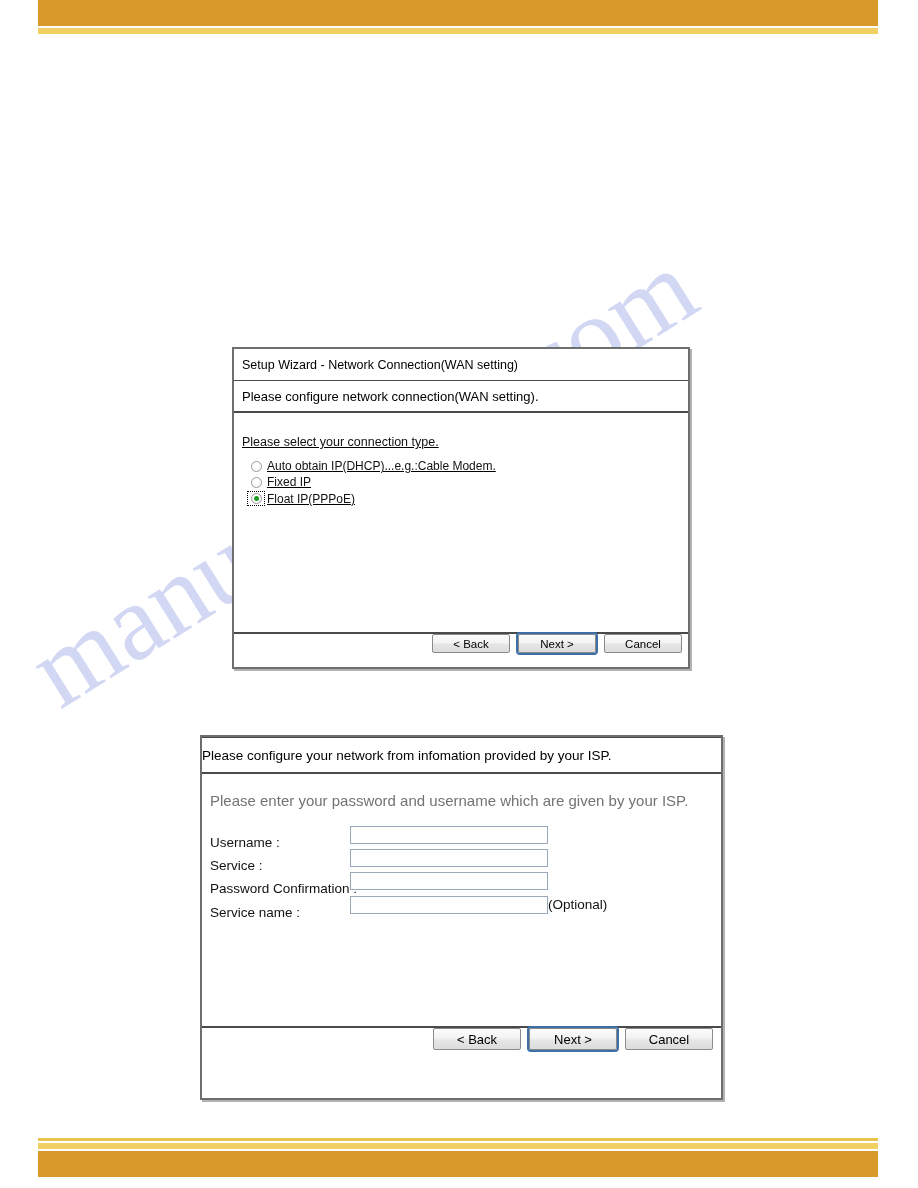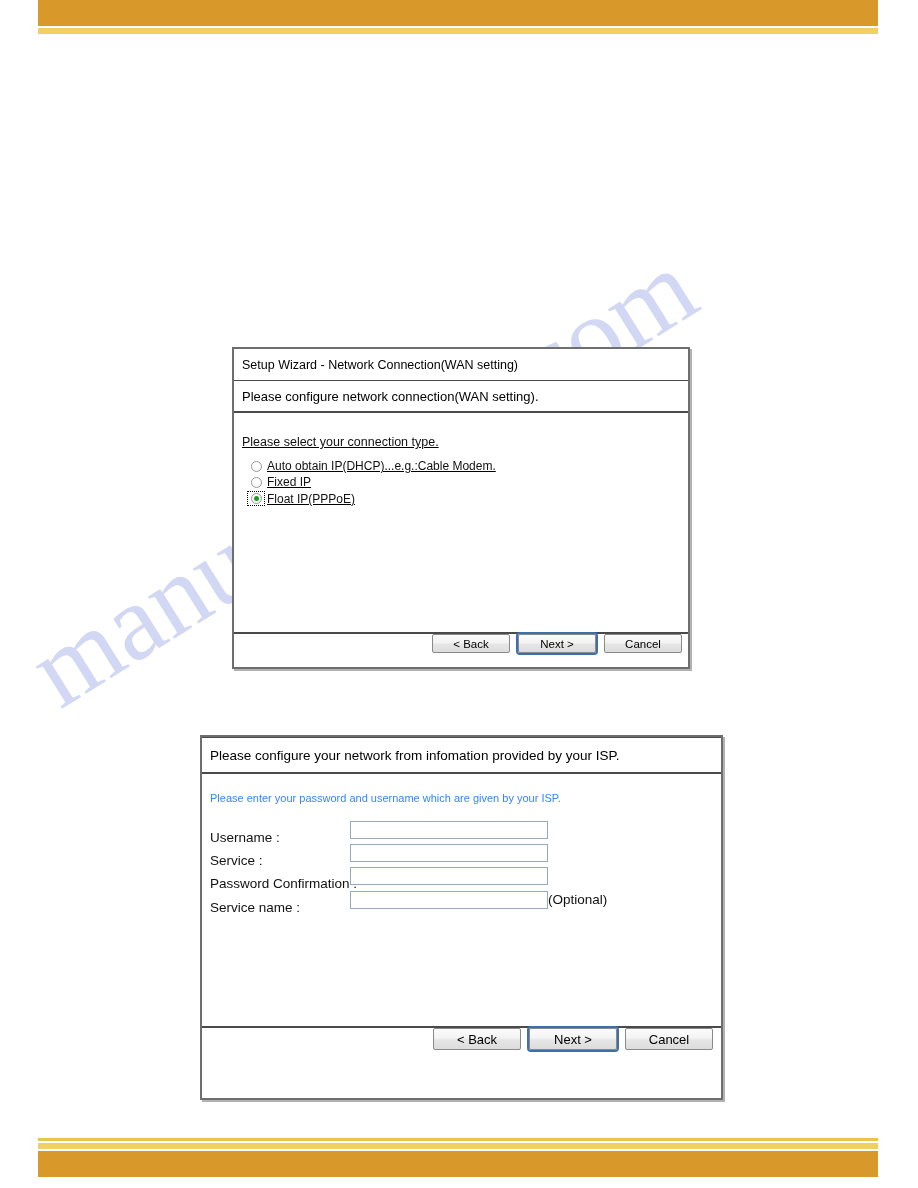--- a/index.html
+++ b/index.html
@@ -219,34 +219,34 @@
     width: 523px;
     height: 365px;
   }
   #dialog-pppoe .dlg-title {
     height: 35px;
     padding-left: 8px;
     font-size: 13.5px;
   }
   #dialog-pppoe .dlg-sub {
     height: 35px;
-    padding-left: 8px;
+    padding-left: 0;
     font-size: 13.5px;
   }
   #dialog-pppoe .dlg-body {
     height: 254px;
     padding: 18px 0 0 8px;
   }
   #dialog-pppoe .dlg-footer {
     height: 38px;
     padding-right: 8px;
   }
   #dialog-pppoe .body-prompt {
-    font-size: 11px;
-    color: #3b82f6;
+    font-size: 15px;
+    color: #737373;
     margin-bottom: 14px;
   }
   #dialog-pppoe .field-row { height: 23px; }
   #dialog-pppoe .field-label {
     font-size: 13.5px;
     min-width: 0;
     margin-top: 16px;
   }
   #dialog-pppoe .text-input {
     height: 18px;

